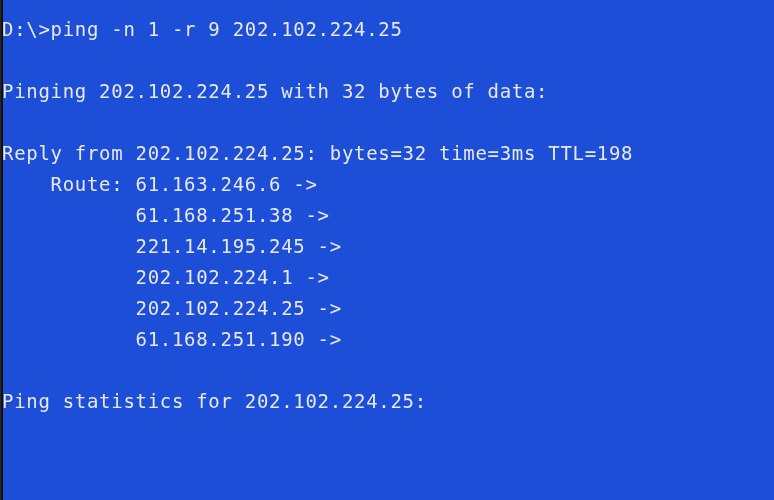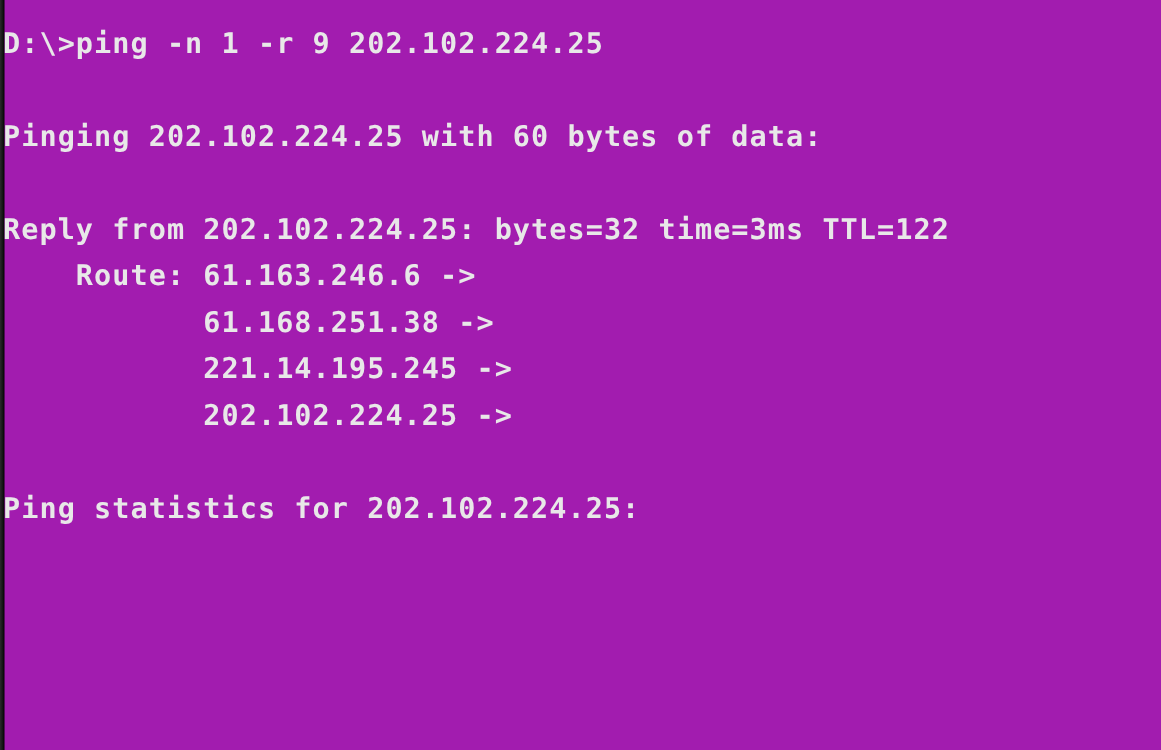--- a/index.html
+++ b/index.html
@@ -12,25 +12,25 @@
     width: 774px;
     height: 500px;
     overflow: hidden;
     font-family: "DejaVu Sans Mono", "Liberation Mono", monospace;
   }
 
   #console {
     position: relative;
     width: 774px;
     height: 500px;
-    background: #a21caf;
+    background: #1d4ed8;
     color: #e8e8e8;
     font-family: "DejaVu Sans Mono", "Liberation Mono", monospace;
     font-size: 19px;
-    font-weight: bold;
+    font-weight: normal;
     line-height: 31px;
     letter-spacing: 0.7px;
     overflow: hidden;
     box-sizing: border-box;
     padding: 14px 0 0 2px;
     -webkit-font-smoothing: none;
   }
 
   
   #left-edge-artifact {
@@ -56,23 +56,25 @@
   }
 </style>
 </head>
 <body>
 
 <div id="console">
   <div id="left-edge-artifact"></div>
 
   <div class="line">D:\&gt;ping -n 1 -r 9 202.102.224.25</div>
   <div class="line blank"></div>
-  <div class="line">Pinging 202.102.224.25 with 60 bytes of data:</div>
+  <div class="line">Pinging 202.102.224.25 with 32 bytes of data:</div>
   <div class="line blank"></div>
-  <div class="line">Reply from 202.102.224.25: bytes=32 time=3ms TTL=122</div>
+  <div class="line">Reply from 202.102.224.25: bytes=32 time=3ms TTL=198</div>
   <div class="line">    Route: 61.163.246.6 -&gt;</div>
   <div class="line">           61.168.251.38 -&gt;</div>
   <div class="line">           221.14.195.245 -&gt;</div>
+  <div class="line">           202.102.224.1 -&gt;</div>
   <div class="line">           202.102.224.25 -&gt;</div>
+  <div class="line">           61.168.251.190 -&gt;</div>
   <div class="line blank"></div>
   <div class="line">Ping statistics for 202.102.224.25:</div>
 
 </div>
 
 </body></html>

